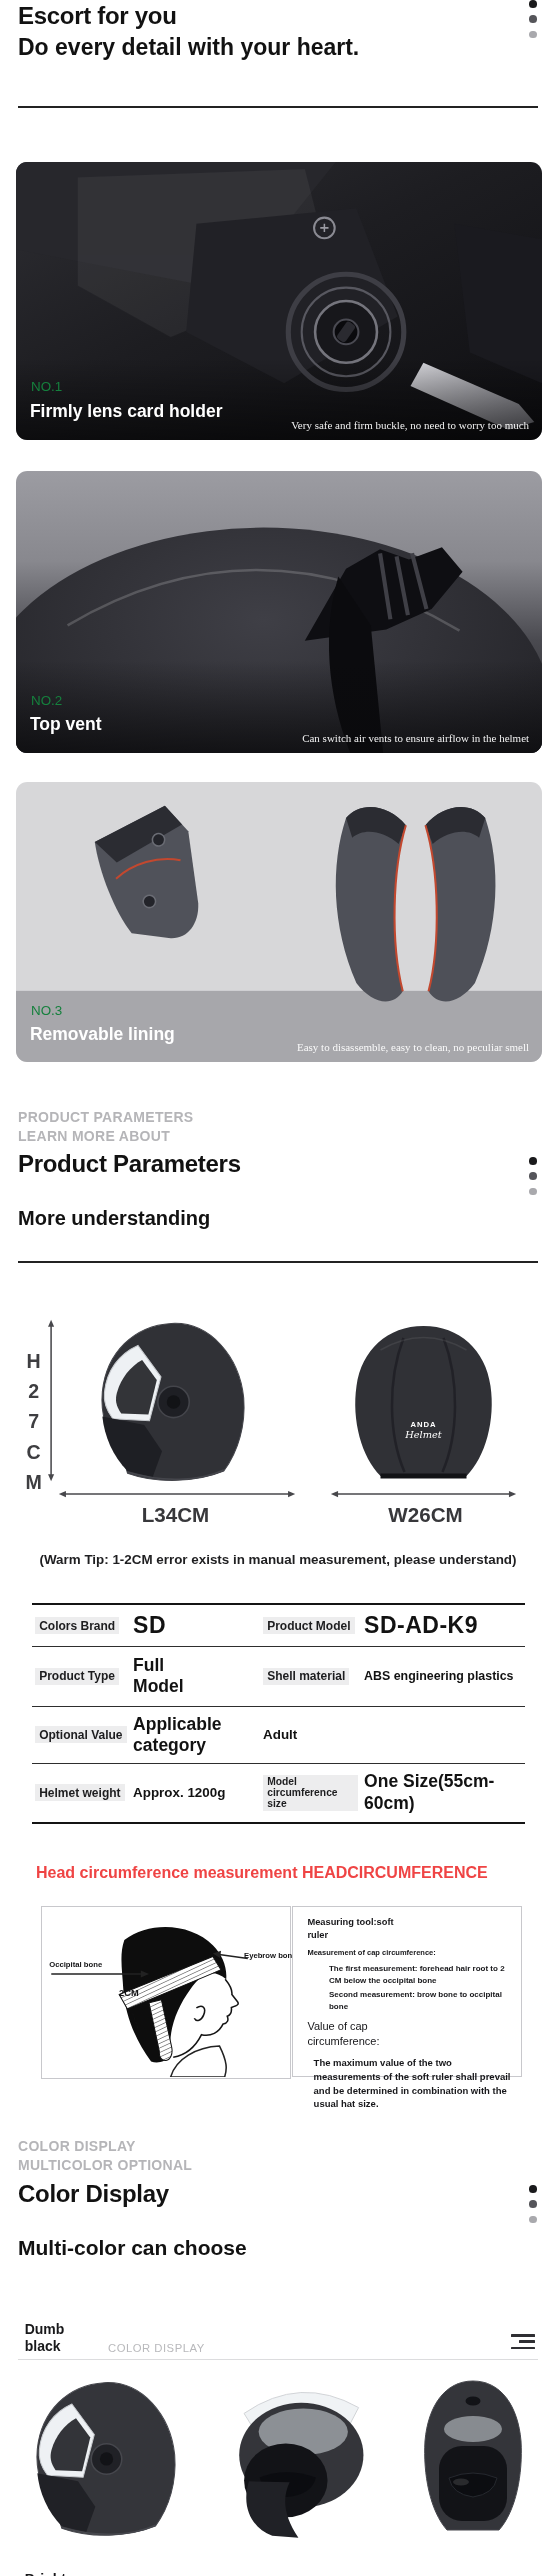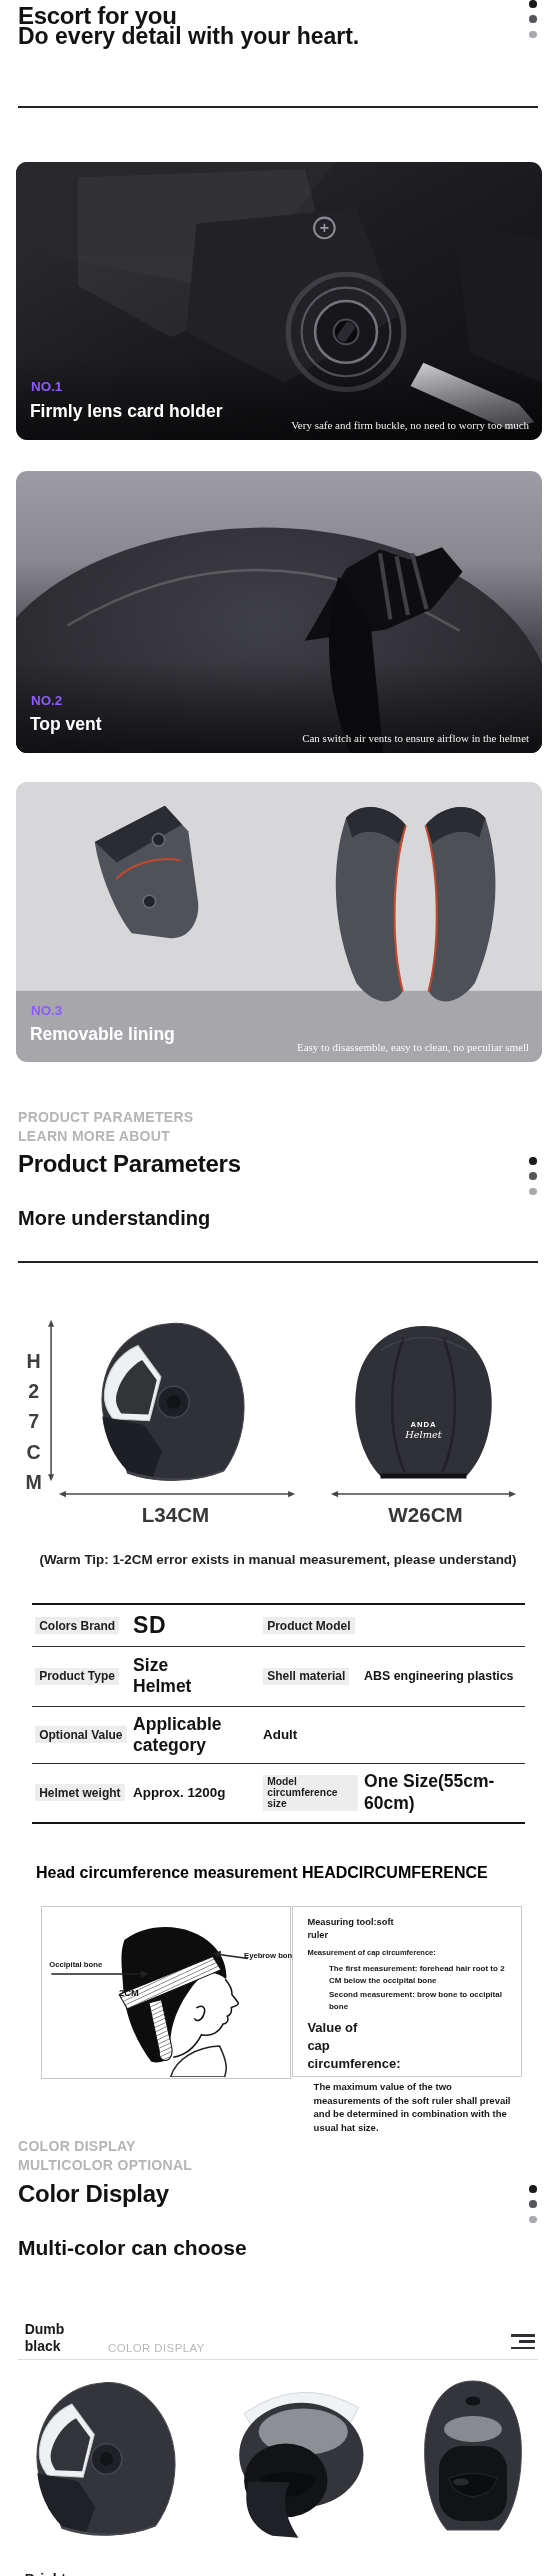--- a/index.html
+++ b/index.html
@@ -20,21 +20,21 @@
   .dots .d1{background:#1a1a1c;} .dots .d2{background:#55555a;} .dots .d3{background:#a9a9ad;}
 
   
   .lines-icon{width:24px;}
   .lines-icon div{height:2.6px;background:#2f2f33;border-radius:0.5px;margin-bottom:3.6px;}
   .lines-icon .l2{width:15.5px;margin-left:8.2px;}
 
   
   .card{position:absolute;left:15.5px;width:526px;border-radius:11.3px;overflow:hidden;}
   .card svg.art{position:absolute;left:0;top:0;width:100%;height:100%;}
-  .card .num{position:absolute;left:15.5px;font-size:13.4px;font-weight:700;color:#8b5cf6;}
+  .card .num{position:absolute;left:15.5px;font-size:13.4px;font-weight:400;color:#15803d;}
   .card .ftitle{position:absolute;left:14.4px;font-size:17.5px;font-weight:800;color:#fff;}
   .card .fcaption{position:absolute;right:12.4px;bottom:9.3px;font-size:11px;font-weight:500;color:rgba(255,255,255,.94);font-family:Liberation Serif, serif;}
 
   
   .dim-hlabel{writing-mode:vertical-rl;text-orientation:upright;font-size:19.6px;font-weight:700;
               color:#3e3e41;letter-spacing:8.2px;}
   .dim-label{font-size:20.6px;font-weight:700;color:#38383b;text-align:center;}
   .hel-logo{position:absolute;left:0;right:0;top:100px;text-align:center;color:#fff;}
   .hel-logo .l1{font-size:7.7px;font-weight:700;letter-spacing:1px;}
   .hel-logo .l2{font-size:9.8px;font-style:italic;font-family:"DejaVu Serif", serif;}
@@ -49,28 +49,28 @@
   .plabel span{background:#ededee;padding:1.5px 4.1px;font-size:12px;font-weight:700;color:#1d1d1f;}
   .plabel-sm span{background:#ededee;padding:1.5px 4.1px;font-size:10.3px;font-weight:700;color:#1d1d1f;max-width:88px;}
   .plabel-xl{font-size:17.5px;font-weight:800;max-width:93px;line-height:1.2;}
   .pv-xl{font-size:23px;font-weight:600;letter-spacing:0.5px;}
   .pv-lg{font-size:17.5px;font-weight:800;line-height:1.25;}
   .pv-lg2{font-size:15.5px;font-weight:800;line-height:1.25;max-width:108px;}
   .pv-md{font-size:12.4px;font-weight:700;}
   .mw150{max-width:77px;}
 
   
-  .hm-title{font-size:16px;font-weight:700;color:#000000;white-space:nowrap;}
+  .hm-title{font-size:16px;font-weight:700;color:#ef4444;white-space:nowrap;}
   .hm-box{position:absolute;border:0.5px solid #c8c8cc;background:#fff;}
   .hm-right{padding:9.3px 9.3px 0 14.4px;box-sizing:border-box;}
   .hm-right p{margin:0 0 6.2px 0;color:#17171a;}
   .hm-tool{font-size:9.3px;font-weight:700;width:108px;line-height:1.35;}
   .hm-caph{font-size:7.5px;font-weight:700;}
   .hm-capb{font-size:8px;font-weight:600;margin-left:21.6px !important;width:181px;line-height:1.5;}
-  .hm-valh{font-size:13px;font-weight:700;width:67px;line-height:1.4;}
+  .hm-valh{font-size:11px;font-weight:400;width:67px;line-height:1.4;}
   .hm-valb{font-size:9.5px;font-weight:700;margin-left:6.2px !important;width:198px;line-height:1.45;}
   .hm-lbl{position:absolute;font-size:7.7px;font-weight:700;color:#141416;white-space:nowrap;}
   .hm-2cm{position:absolute;font-size:9.3px;font-weight:700;color:#141416;}
 
   
   .crow{position:absolute;left:18px;width:520px;}
   .cname{position:absolute;left:6.7px;bottom:2.1px;width:68px;font-size:14px;font-weight:800;
          line-height:1.25;color:#19191b;}
   .ctag{position:absolute;left:90px;bottom:3.6px;font-size:11.3px;color:#b9b9bc;letter-spacing:0.5px;}
   .crow .lines-icon{position:absolute;right:3.1px;bottom:5.2px;}
@@ -80,21 +80,21 @@
   .hs-side{left:18.5px;width:173px;}
   .hs-open{left:213px;width:165px;}
   .hs-front{left:408px;width:130px;}
 </style>
 </head>
 <body>
 
 <div class="page">
 
   <div class="abs big-title" style="left:18px;top:2.1px;">Escort for you</div>
-  <div class="abs big-sub" style="left:18px;top:23px;font-size:23px;text-align:right;">Do every detail with your heart.</div>
+  <div class="abs big-sub" style="left:18px;top:34px;font-size:23px;text-align:right;">Do every detail with your heart.</div>
   <div class="abs dots" style="right:19px;top:0;">
     <span class="d d1"></span>
     <span class="d d2"></span>
     <span class="d d3"></span>
   </div>
   <div class="abs divider" style="left:18px;right:18px;top:106px;"></div>
 
   <div class="card" style="top:162px;height:278px;">
     <svg class="art" viewBox="0 0 1020 540" preserveAspectRatio="none">
       <defs>
@@ -248,27 +248,28 @@
 
   <div class="ptable" style="top:1603px;">
     <div class="prow">
       <div class="pcell plabel">
           <span>Colors Brand</span>
         </div>
       <div class="pcell pv-xl">SD</div>
       <div class="pcell plabel">
           <span>Product Model</span>
         </div>
+      <div class="pcell pv-xl">SD-AD-K9</div>
     </div>
     <div class="prow">
       <div class="pcell plabel">
           <span>Product Type</span>
         </div>
       <div class="pcell">
-          <div class="pv-lg mw150">Size Helmet</div>
+          <div class="pv-lg mw150">Full Model</div>
         </div>
       <div class="pcell plabel">
           <span>Shell material</span>
         </div>
       <div class="pcell pv-md">ABS engineering plastics</div>
     </div>
     <div class="prow">
       <div class="pcell plabel">
           <span>Optional Value</span>
         </div>

